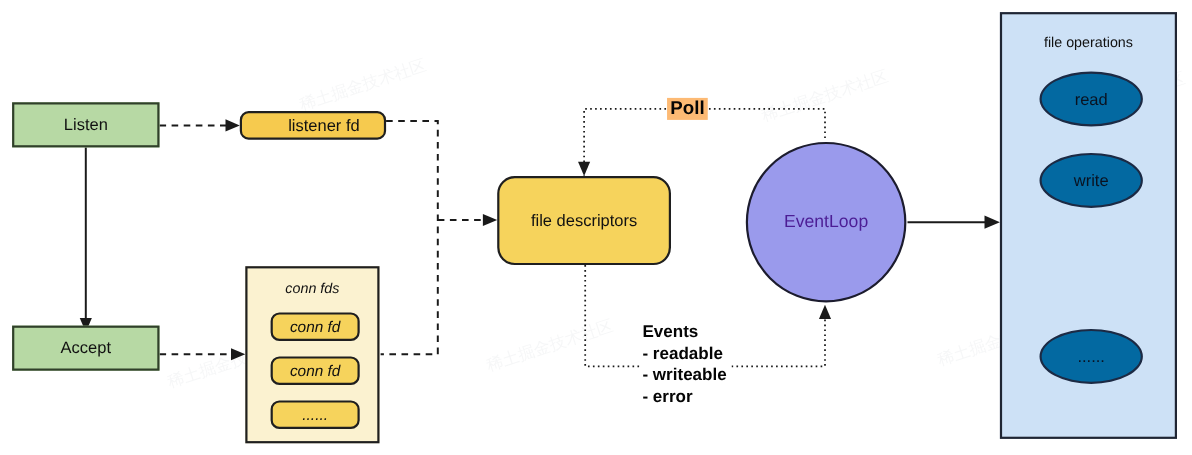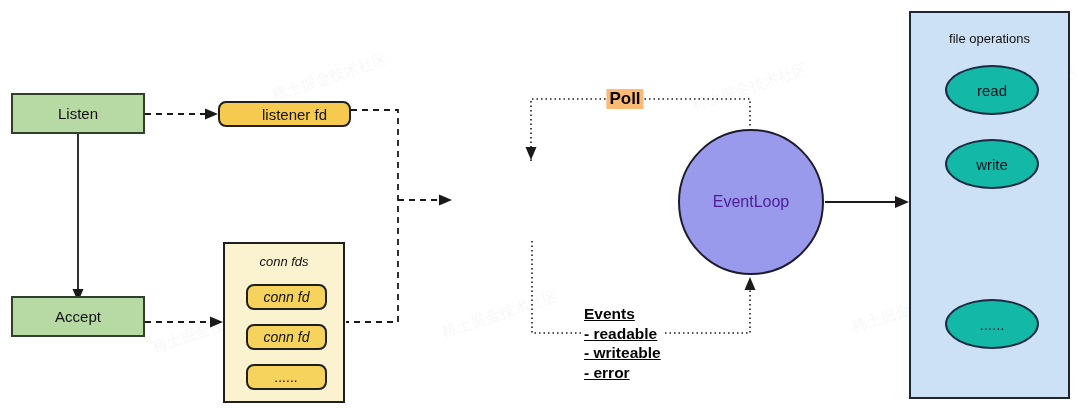--- a/index.html
+++ b/index.html
@@ -26,34 +26,34 @@
   .gold-box    { background:#f6ca4e; border:2px solid #1f1f1f; border-radius:8px; font-size:15px;padding-left:20px; }
   .yellow-item { background:#f6d35c; border:2px solid #1f1f1f; border-radius:8px; font-size:14px; }
   .cream-box   { background:#fbf2d0; border:2px solid #1f1f1f; }
   .fd-box      { background:#f6d35c; border:2px solid #1f1f1f; border-radius:16px; font-size:15px; }
   .purple-circle {
     background:#9a9aec; border:2px solid #1c1c2e; border-radius:50%;
     color:#4c1d95; font-size:16px;
   }
   .blue-box    { background:#cde1f6; border:2px solid #1f2533; }
   .blue-ellipse{
-    position:absolute; background:#14b8a6; border:2px solid #1c2a44; border-radius:50%;
+    position:absolute; background:#0369a1; border:2px solid #1c2a44; border-radius:50%;
     display:flex; align-items:center; justify-content:center; font-size:15px; color:#0a1220;
   }
   .container-title {
     position:absolute; left:0; right:0; text-align:center; font-size:13px; color:#111;
   }
   .wire-label {
     position:absolute; background:#fdba74; font-weight:bold; color:#050505;
     padding:0 3px; font-size:17px; transform:translate(-50%,-50%);
   }
   .events-block {
-    position:absolute; left:582px; top:304px;
+    position:absolute; left:582px; top:292px;
     background:#ffffff; padding:0 4px 0 2px;
-    font-weight:bold; font-size:15.5px; line-height:19.5px; color:#050505;text-decoration:underline;
+    font-weight:bold; font-size:15.5px; line-height:19.5px; color:#050505;
   }
   .faint-wm {
     position:absolute; font-size:15px; color:#6b7785; opacity:0.06;
     transform:rotate(-18deg); white-space:nowrap; pointer-events:none;
   }
   .corner-wm {
     position:absolute; right:18px; bottom:6px;
     font-size:21px; letter-spacing:1px;
     color:rgba(128,140,152,0.75);
     -webkit-text-stroke:0.5px rgba(110,120,132,0.6);
@@ -117,20 +117,21 @@
 
   <div class="node gold-box" style="left:218px; top:101px; width:133px; height:26px;">listener fd</div>
 
   <div class="node cream-box" style="left:223px; top:242px; width:122px; height:161px;font-style:italic;">
     <span class="container-title" style="top:10px;">conn fds</span>
     <div class="node yellow-item" style="left:21px; top:40px; width:81px; height:26px;">conn fd</div>
     <div class="node yellow-item" style="left:21px; top:80px; width:81px; height:26px;">conn fd</div>
     <div class="node yellow-item" style="left:21px; top:120px; width:81px; height:26px;">......</div>
   </div>
 
+  <div class="node fd-box" style="left:452px; top:160px; width:158px; height:81px;">file descriptors</div>
 
   <div class="node purple-circle" style="left:678px; top:129px; width:146px; height:146px;">EventLoop</div>
 
   <span class="wire-label" style="left:625px; top:99px;">Poll</span>
 
   <div class="events-block">
     <div>Events</div>
     <div>- readable</div>
     <div>- writeable</div>
     <div>- error</div>

